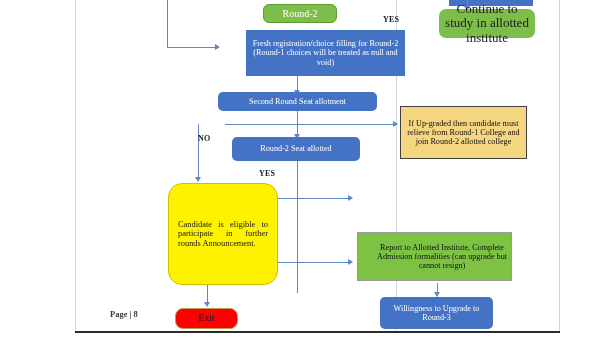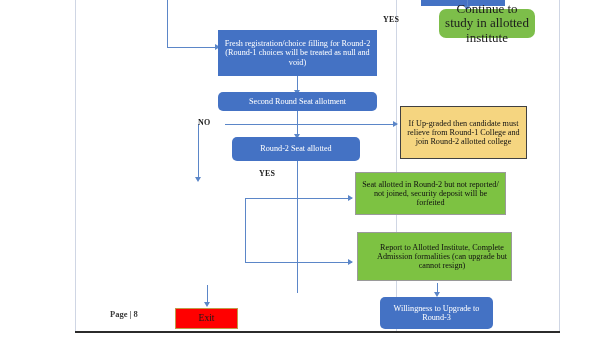--- a/index.html
+++ b/index.html
@@ -32,20 +32,21 @@
   .blue {
     background: #4472C4;
     color: #ffffff;
     border-radius: 5px;
     font-size: 8.2px;
   }
   .blue-sharp {
     background: #4472C4;
     color: #ffffff;
     font-size: 8.2px;
+    margin-left: 28px;
   }
   .green-round {
     background: #7DBE4A;
     color: #ffffff;
     border-radius: 6px;
     border: 1px solid #5E9B33;
     font-size: 10px;
   }
   .green-soft {
     background: #7DBE4A;
@@ -172,20 +173,23 @@
   <div class="ln vline" style="left:245px; top:262px; height:1px;"></div>
 
   <div class="ln vline" style="left:245px; top:198px; height:64px;"></div>
 
   <div class="ln vline" style="left:437px; top:283px; height:11px;"></div>
   <div class="arrow arrow-down" style="left:434px; top:292px;"></div>
 
   <div class="ln vline" style="left:207px; top:285px; height:19px;"></div>
   <div class="arrow arrow-down" style="left:204px; top:302px;"></div>
 
+  <div class="node green-round" style="left:263px; top:4px; width:74px; height:19px;">
+    <span>Round-2</span>
+  </div>
 
   <div class="node blue-sharp" style="left:218px; top:30px; width:159px; height:46px;">
     <span>Fresh registration/choice filling for Round-2 (Round-1 choices will be treated as null and void)</span>
   </div>
 
   <div class="node green-soft" style="left:439px; top:9px; width:96px; height:29px;">
     <span>Continue to study in allotted institute</span>
   </div>
 
   <div class="node blue" style="left:218px; top:92px; width:159px; height:19px;">
@@ -193,38 +197,38 @@
   </div>
 
   <div class="node blue" style="left:232px; top:137px; width:128px; height:24px;">
     <span>Round-2 Seat allotted</span>
   </div>
 
   <div class="node tan-box" style="left:400px; top:106px; width:127px; height:53px;">
     <span>If Up-graded then candidate must relieve from Round-1 College and join Round-2 allotted college</span>
   </div>
 
-  <div class="node green-box" style="left:355px; top:172px; width:151px; height:43px;">
-    <span>Seat allotted in Round-2 but not reported/ not joined, security deposit will be forfeited</span>
-  </div>
 
   <div class="node green-box" style="left:357px; top:232px; width:155px; height:49px;padding-left:15px;">
     <span>Report to Allotted Institute, Complete Admission formalities (can upgrade but cannot resign)</span>
   </div>
 
   <div class="node blue" style="left:380px; top:297px; width:113px; height:32px;">
     <span>Willingness to Upgrade to Round-3</span>
   </div>
 
-
-  <div class="node red-box" style="left:175px; top:308px; width:63px; height:21px;">
+  <div class="node yellow-round" style="left:168px; top:183px; width:110px; height:102px;">
+    <span>Candidate is eligible to participate in further rounds Announcement.</span>
+  </div>
+
+  <div class="node red-box" style="left:175px; top:308px; width:63px; height:21px;border-radius:8px;">
     <span>Exit</span>
   </div>
 
   <div class="edge-label" style="left:383px; top:15px;">YES</div>
 
-  <div class="edge-label" style="left:198px; top:118px;">NO</div>
+  <div class="edge-label" style="left:198px; top:134px;">NO</div>
 
   <div class="edge-label" style="left:259px; top:169px;">YES</div>
 
   <div class="page-num" style="left:110px; top:309px;">Page | 8</div>
 
 </div>
 
 </body></html>

